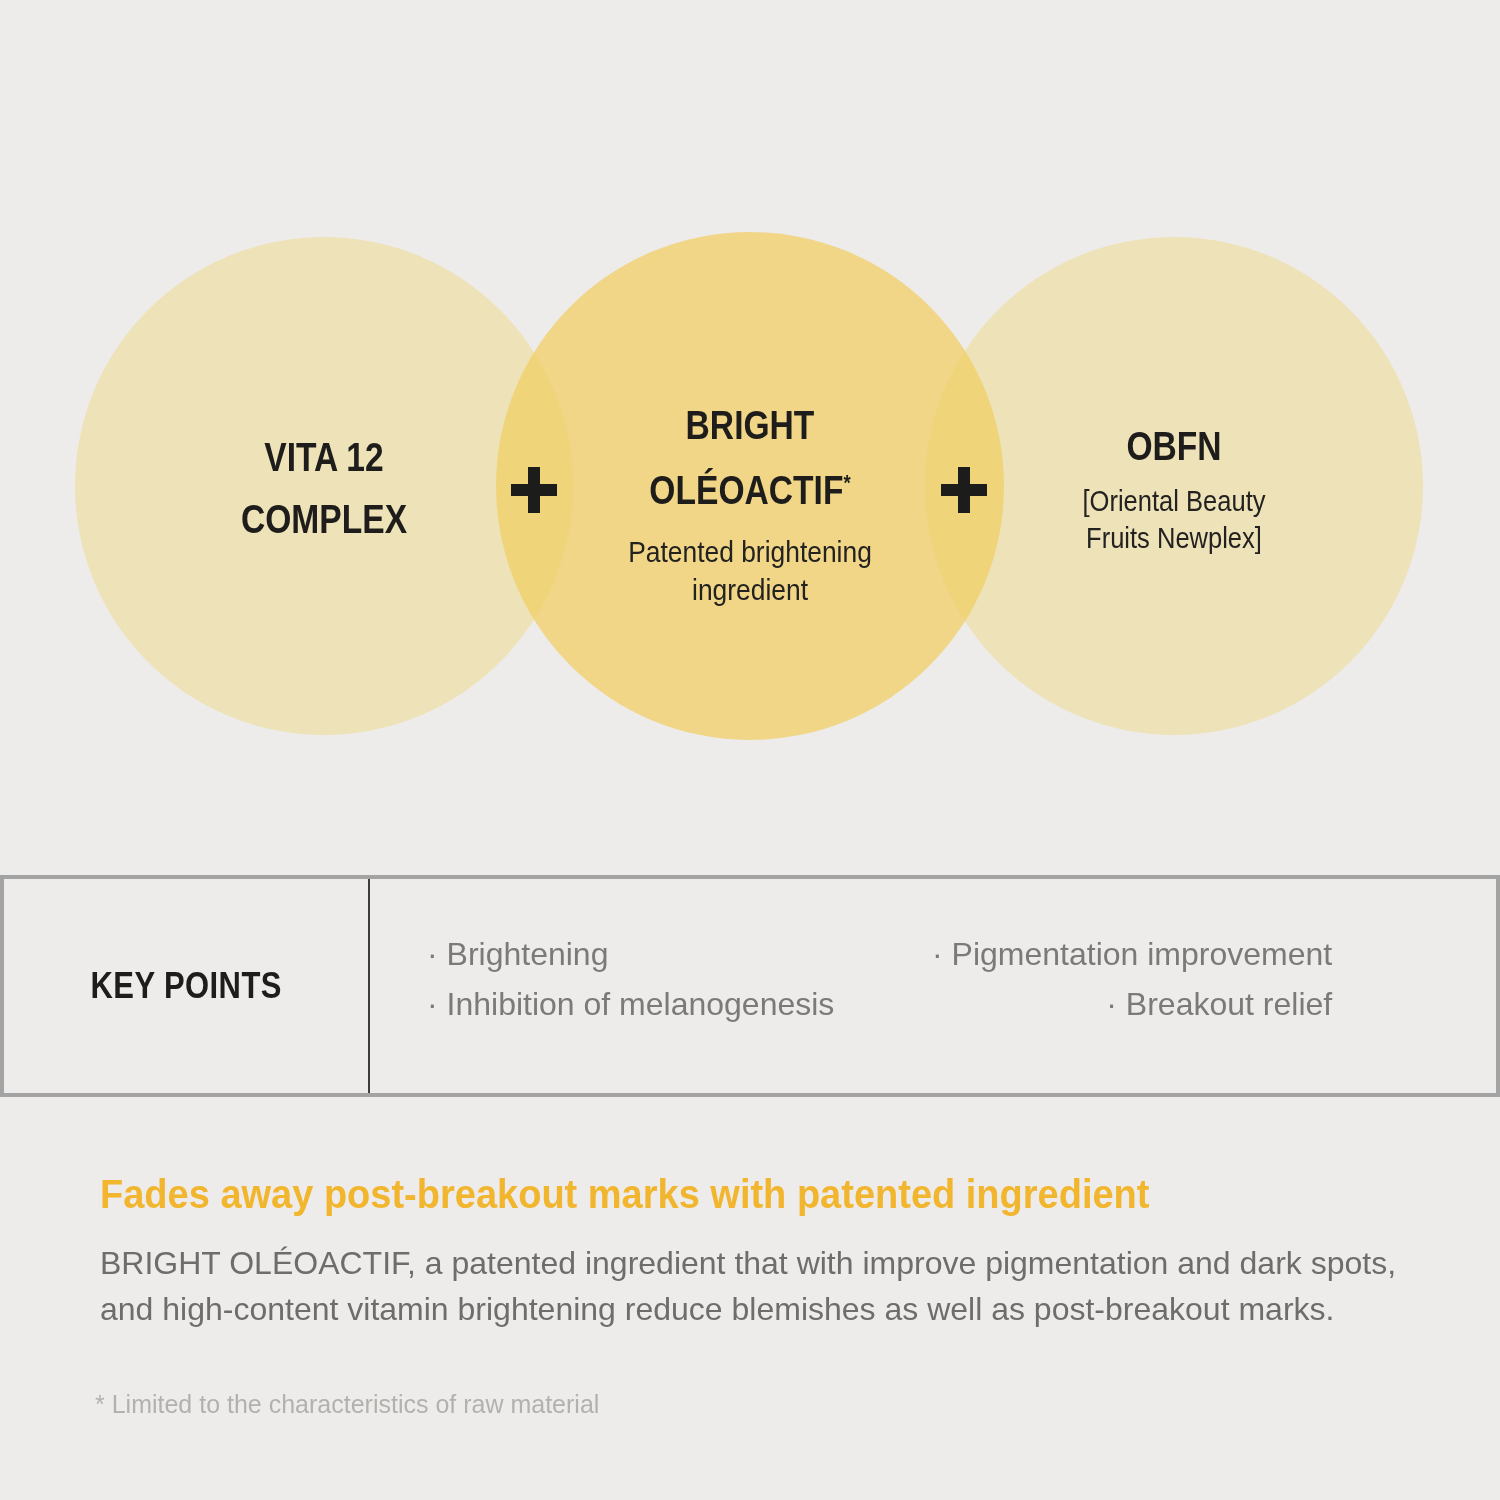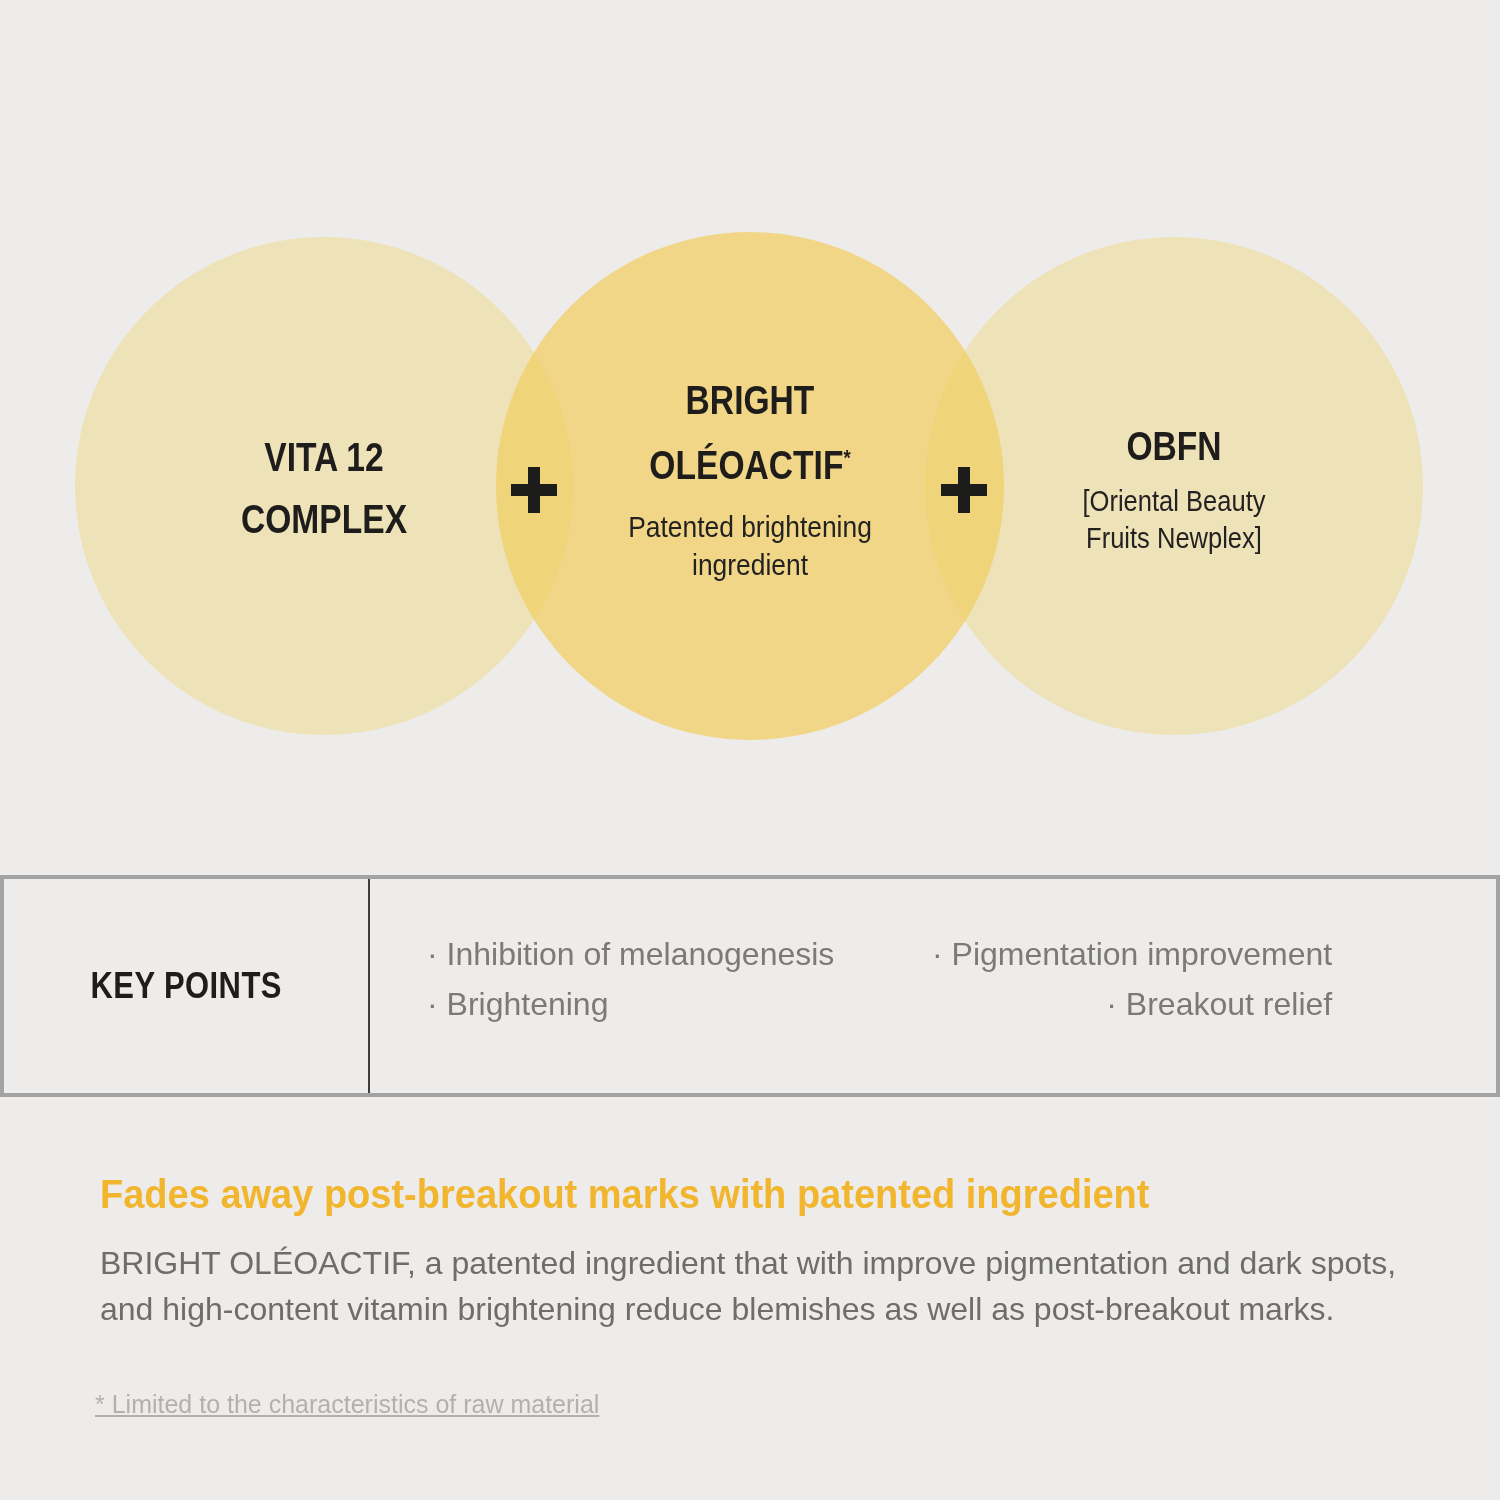--- a/index.html
+++ b/index.html
@@ -19,21 +19,21 @@
   .circle.left  { left: 75px; }
   .circle.right { left: 925px; }
   .circle.center {
     width: 508px; height: 508px; top: 232px; left: 496px;
     background: rgba(241, 207, 105, 0.78);
     z-index: 2;
   }
 
   .ctext { position: absolute; text-align: center; z-index: 3; }
   .ctext.left-text { left: 75px;  width: 498px; top: 426px; }
-  .ctext.mid-text  { left: 496px; width: 508px; top: 371px; }
+  .ctext.mid-text  { left: 496px; width: 508px; top: 396px; }
   .ctext.right-text{ left: 925px; width: 498px; top: 417px; }
 
   .ctitle {
     font-size: 40px; font-weight: 700; line-height: 58px;
     letter-spacing: 0px; color: #1e1d1b;
     transform: scaleX(0.84); transform-origin: 50% 50%;
   }
   .left-text .ctitle { line-height: 62px; }
   .ctitle sup { font-size: 55%; vertical-align: super; }
   .csub {
@@ -82,21 +82,21 @@
     transform: scaleX(0.95); transform-origin: 0 50%;
     white-space: nowrap;
   }
   .desc-body {
     position: absolute; left: 100px; top: 1240px; margin: 0;
     font-size: 32px; line-height: 46px; color: #6e6d6b;
   }
   .desc-body .line { display: block; }
   .footnote {
     position: absolute; left: 95px; top: 1390px; margin: 0;
-    font-size: 25px; color: #b3b1ae; text-decoration: underline;
+    font-size: 25px; color: #b3b1ae;
   }
 </style>
 </head>
 <body>
 
 <div class="canvas">
 
   <section>
     <div class="circle side left"></div>
     <div class="circle side right"></div>
@@ -131,22 +131,22 @@
         <div>Fruits Newplex]</div>
       </div>
     </div>
   </section>
 
   <section class="kp-band">
     <div class="kp-left">
       <span class="kp-label">KEY POINTS</span>
     </div>
     <div class="kp-col kp-col1">
+      <div class="kp-item"><span class="bullet">·</span> <span>Brightening</span></div>
       <div class="kp-item"><span class="bullet">·</span> <span>Inhibition of melanogenesis</span></div>
-      <div class="kp-item"><span class="bullet">·</span> <span>Brightening</span></div>
     </div>
     <div class="kp-col kp-col2">
       <div class="kp-item"><span class="bullet">·</span> <span>Pigmentation improvement</span></div>
       <div class="kp-item"><span class="bullet">·</span> <span>Breakout relief</span></div>
     </div>
   </section>
 
   <section>
     <h2 class="desc-heading">Fades away post-breakout marks with patented ingredient</h2>
     <p class="desc-body">

